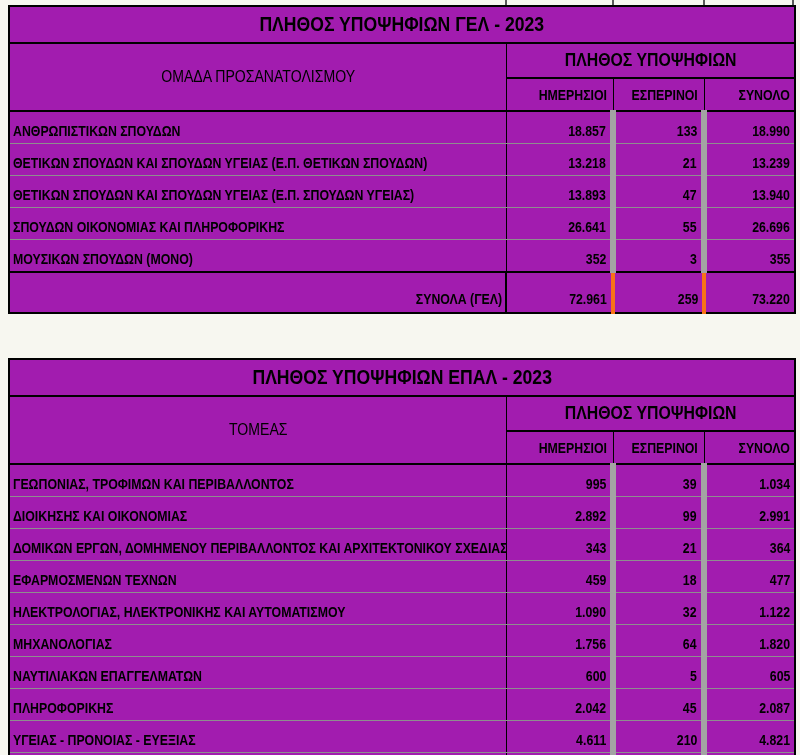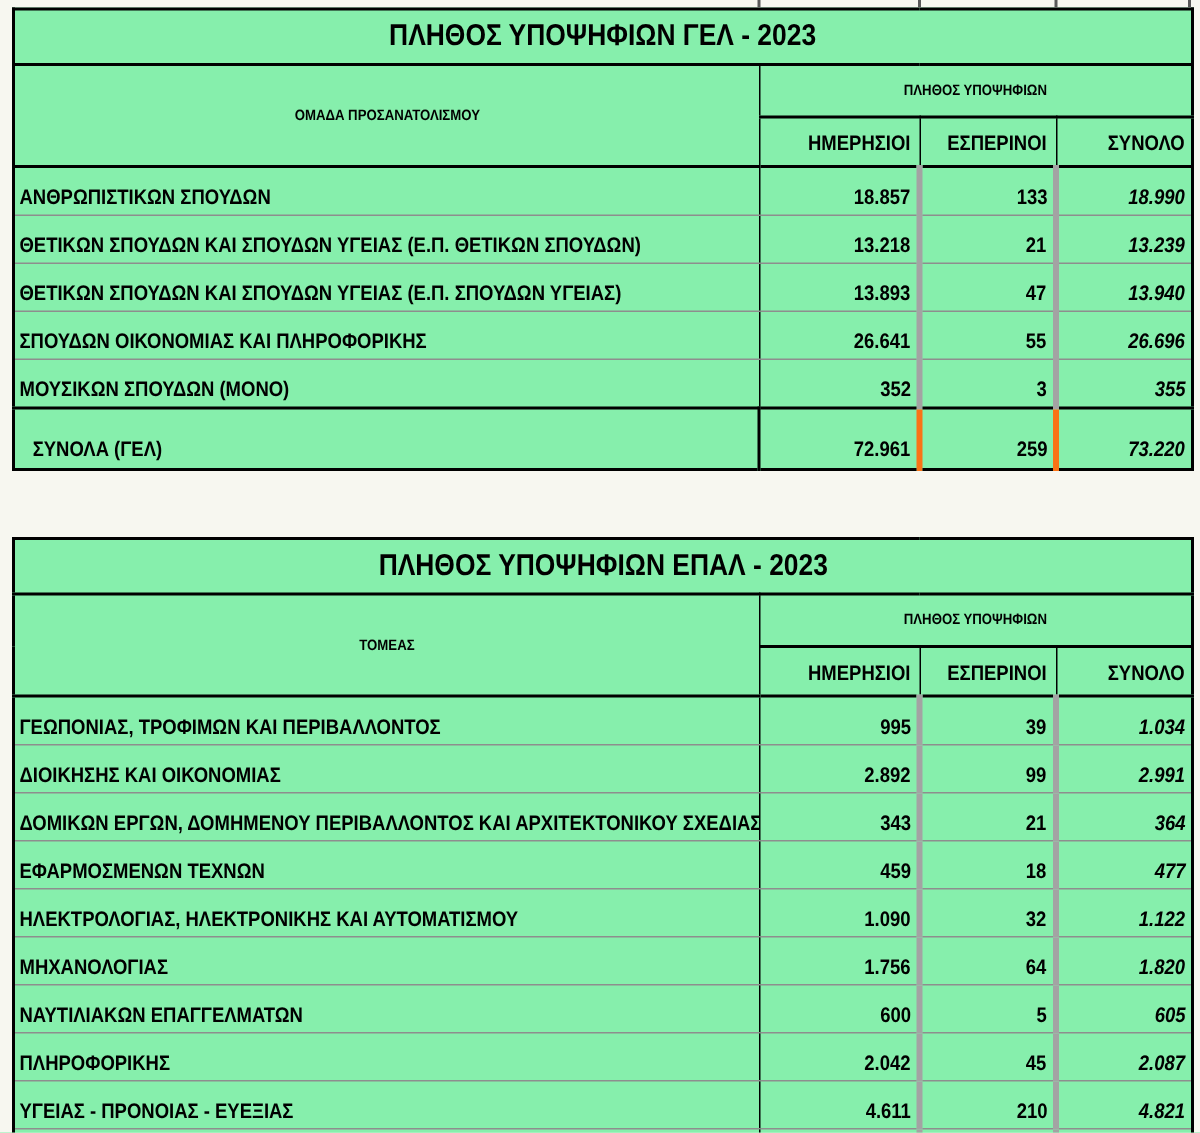--- a/index.html
+++ b/index.html
@@ -11,21 +11,21 @@
     overflow:hidden;
   }
   .wrap { position:relative; padding:5px 0 0 8px; }
 
   .tick { position:absolute; top:0; width:2px; height:5px; background:#5a5a5a; }
 
   table.sheet {
     border-collapse:collapse;
     table-layout:fixed;
     width:786px;
-    background:#86efac;
+    background:#a21caf;
     border:2px solid #000;
   }
   table.sheet.second { margin-top:44px; }
 
   col.c-label { width:497px; }
   col.c-day   { width:107px; }
   col.c-eve   { width:91px;  }
   col.c-tot   { width:91px;  }
 
   .title-cell {
@@ -34,30 +34,30 @@
     vertical-align:middle;
     font-weight:bold;
     font-size:20px;
     border-bottom:2px solid #000;
   }
   .head-label {
     border-right:1px solid #000;
     border-bottom:2px solid #000;
     text-align:center;
     vertical-align:middle;
-    font-weight:bold;
-    font-size:10px;
+    font-weight:normal;
+    font-size:16px;
   }
   .group-head {
     height:31px;
     border-bottom:2px solid #000;
     text-align:center;
     vertical-align:middle;
     font-weight:bold;
-    font-size:10px;
+    font-size:18px;
   }
   .sub-head {
     height:29px;
     border-bottom:2px solid #000;
     border-right:1px solid #000;
     text-align:right;
     vertical-align:middle;
     font-weight:bold;
     font-size:14px;
   }
@@ -73,34 +73,35 @@
   td.row-label {
     padding:0 0 4px 3px;
     border-right:1px solid #000;
     white-space:nowrap;
     overflow:hidden;
     margin-top:12px;
   }
   td.num {
     text-align:right;
     padding:0 4px 4px 0;
-    border-right:4px solid #a3a3a3;
+    border-right:6px solid #a3a3a3;
     white-space:nowrap;
   }
-  td.num.last { border-right:none;font-style:italic; }
+  td.num.last { border-right:none; }
 
   tr.totals td {
     height:34px;
     border-top:2px solid #000;
     border-bottom:none;
     vertical-align:bottom;
     font-weight:bold;
     font-size:14px;
   }
   tr.totals td.totals-label {
+    text-align:right;
     padding:0 3px 5px 0;
     border-right:2px solid #000;
     white-space:nowrap;
     margin-top:32px;
   }
   tr.totals td.num { border-right:4px solid #f97316; padding-bottom:5px; }
   tr.totals td.num.last { border-right:none; }
 
   .cond  { display:inline-block; transform:scaleX(0.88); transform-origin:0 50%; }
   .condc { display:inline-block; transform:scaleX(0.88); transform-origin:50% 50%; }

